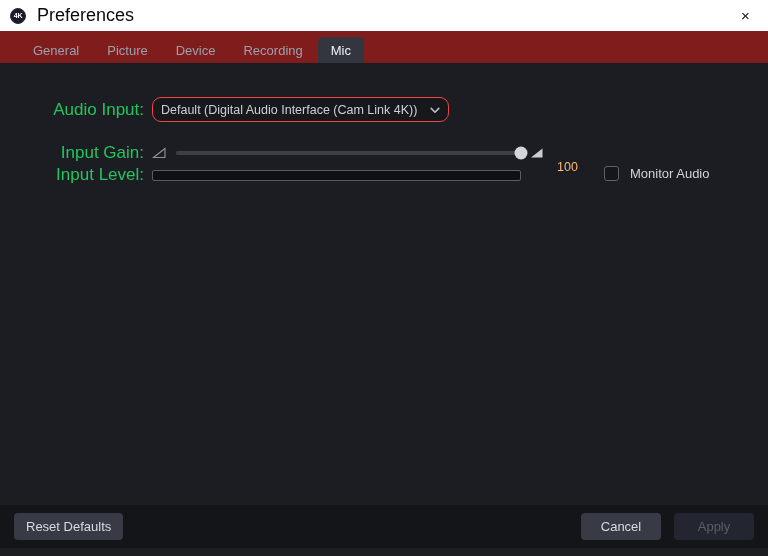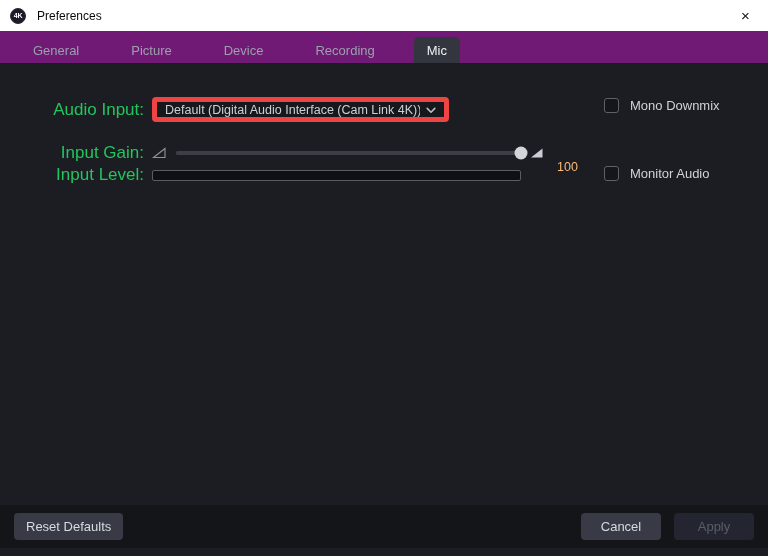--- a/index.html
+++ b/index.html
@@ -34,46 +34,45 @@
     font-weight: bold;
     display: flex;
     align-items: center;
     justify-content: center;
     letter-spacing: -0.3px;
     border: 1px solid #2b2b3a;
     box-sizing: border-box;
   }
   .title-text {
     margin-left: 11px;
-    font-size: 12px;
+    font-size: 18px;
     color: #0b0b0b;
   }
   .close-btn {
     position: absolute;
     right: 0;
     top: 0;
     width: 45px;
     height: 31px;
     display: flex;
     align-items: center;
     justify-content: center;
     color: #101010;
     font-size: 15px;
     line-height: 1;
   }
 
   
   .tabbar {
     height: 32px;
-    background: #701a75;
+    background: #7f1d1d;
     display: flex;
     align-items: flex-end;
     padding-left: 20px;
     box-sizing: border-box;
-    gap: 24px;
   }
   .tab {
     height: 26px;
     padding: 0 13px;
     display: flex;
     align-items: center;
     font-size: 13px;
     color: #9aa0ac;
     border-radius: 5px 5px 0 0;
     margin-right: 2px;
@@ -109,22 +108,22 @@
   
   .row-audio  { left: 0;  top: 34px; }
   .row-gain   { left: 0;  top: 69px; }
   .row-level  { left: 0;  top: 102px; }
   .lbl-w { width: 152px; padding-right: 8px; box-sizing: border-box; }
 
   .select {
     width: 297px;
     height: 25px;
     background: #17181c;
-    border: 5px solid #ef4444;
-    border-radius: 4px;
+    border: 1px solid #ef4444;
+    border-radius: 9px;
     display: flex;
     align-items: center;
     box-sizing: border-box;
     padding: 0 6px 0 8px;
   }
   .select-text {
     flex: 1;
     font-size: 12.5px;
     color: #cbd0d8;
     white-space: nowrap;
@@ -279,24 +278,20 @@
       <path d="M2 11.5 L13.5 2.5 L13.5 11.5 Z" fill="#c9ced7"></path>
     </svg>
     <div class="gain-value">100</div>
   </div>
 
   <div class="row row-level">
     <div class="label lbl-w">Input Level:</div>
     <div class="level-meter"></div>
   </div>
 
-  <div class="checkrow row-mono">
-    <div class="checkbox"></div>
-    <div class="check-label">Mono Downmix</div>
-  </div>
 
   <div class="checkrow row-monitor">
     <div class="checkbox"></div>
     <div class="check-label">Monitor Audio</div>
   </div>
 
 </div>
 
 <div class="footer">
   <div class="btn">Reset Defaults</div>

